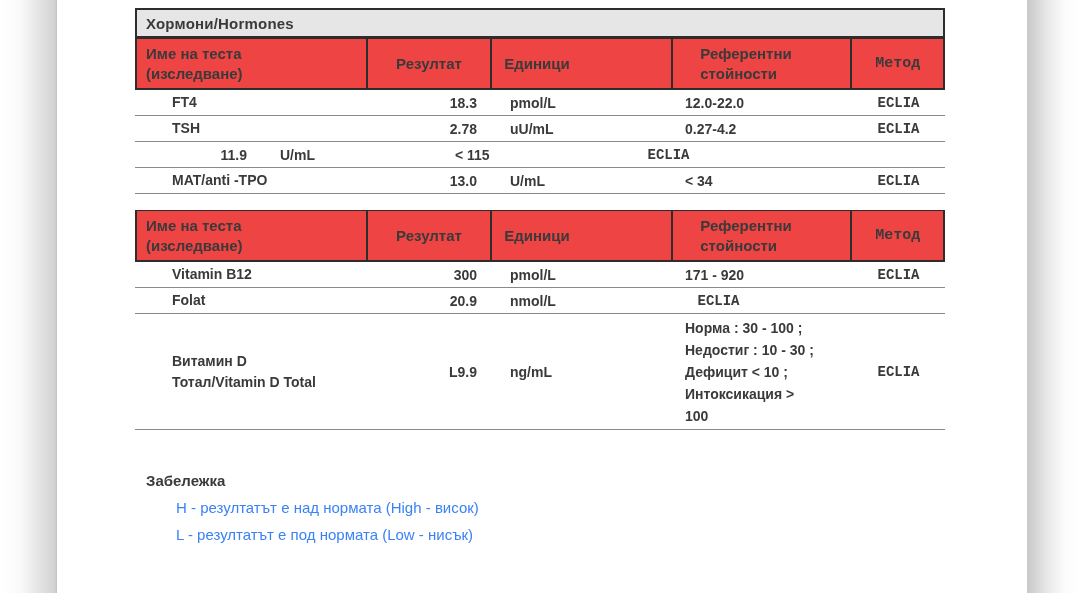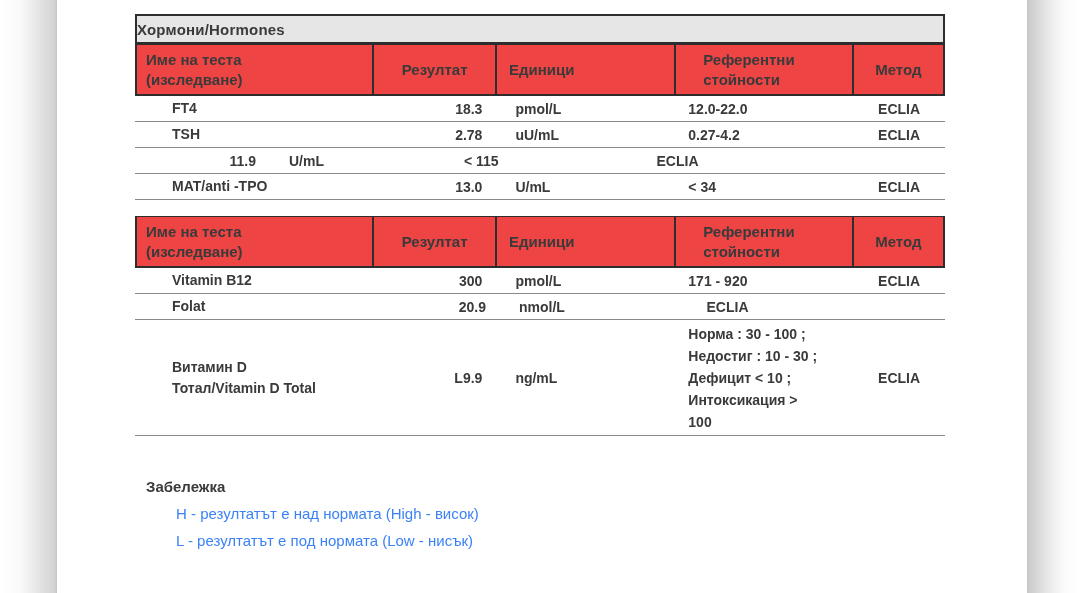--- a/index.html
+++ b/index.html
@@ -18,36 +18,36 @@
   .edge-right {
     position: absolute; left: 1027px; top: 0; width: 53px; height: 593px;
     background: linear-gradient(to right, #c8c8c8 0%, #e9e9e9 40%, #fbfbfb 70%, #ffffff 100%);
   }
   .content { position: absolute; left: 135px; top: 8px; width: 810px; }
 
   .results-table { width: 810px; }
   .group-header {
     height: 30px; background: #e6e6e6;
     border: 2px solid #2d2d2d;
-    display: flex; align-items: center; 
-    font-size: 15px; font-weight: bold; letter-spacing: 0.2px; margin-top: 6px;
+    display: flex; align-items: center; padding-left: 9px;
+    font-size: 15px; font-weight: bold; letter-spacing: 0.2px;
   }
   .header-row {
     display: flex; height: 52px;
     border: 2px solid #2d2d2d; border-top-width: 1px;
     font-size: 15px; font-weight: bold; background: #ef4444;
   }
   .hcell { display: flex; align-items: center; height: 100%; }
   .hcell + .hcell { border-left: 2px solid #2d2d2d; }
 
   .col-name      { width: 230px; }
-  .col-result    { width: 125px; margin-left: 9px; }
+  .col-result    { width: 125px; }
   .col-units     { width: 182px; }
   .col-reference { width: 180px; }
-  .col-method    { width: 93px; }
+  .col-method    { width: 93px; font-family: Liberation Mono, monospace; }
 
   .hcell.col-name      { padding-left: 9px;  white-space: pre-line; line-height: 20px; }
   .hcell.col-result    { justify-content: center; }
   .hcell.col-units     { padding-left: 12px; }
   .hcell.col-reference { padding-left: 27px; white-space: pre-line; line-height: 20px; }
   .hcell.col-method    { justify-content: center; }
 
   .data-row {
     display: flex; align-items: center; height: 26px;
     border-bottom: 1px solid #8a8a8a;

